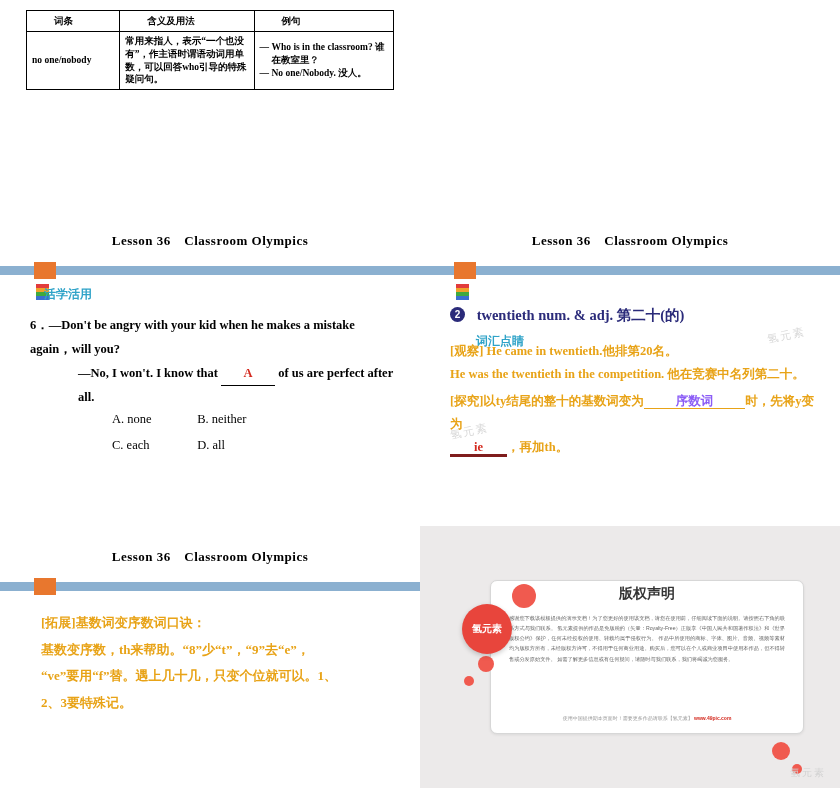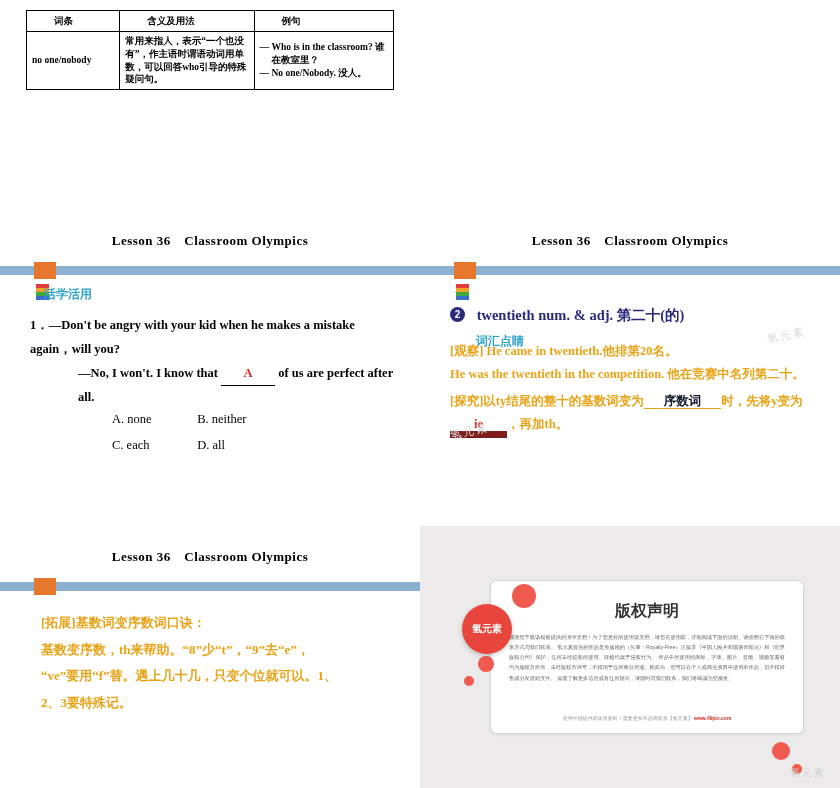--- a/index.html
+++ b/index.html
@@ -110,22 +110,22 @@
     background:#2b2b7a;color:#fff;font-size:10px;text-align:center;
     line-height:15px;vertical-align:2px;margin-right:8px;
     font-family:"Liberation Sans", sans-serif;
   }
   .orange-ex{
     position:absolute;left:30px;right:14px;
     color:#e8a317;font-size:12.5px;font-weight:bold;line-height:1.85;
   }
   .ex1{top:130px;}
   .ex2{top:180px;}
-  .fill-red{color:#0f172a;border-bottom:1px solid #e8a317;padding:0 20px;}
-  .fill-red2{color:#d42a1f;border-bottom:7px solid #7f1d1d;padding:0 24px;margin-top:44px;}
+  .fill-red{color:#8b5cf6;border-bottom:1px solid #e8a317;padding:0 32px;}
+  .fill-red2{color:#d42a1f;border-bottom:3px solid #7f1d1d;padding:0 24px;margin-top:44px;}
   .wm{
     position:absolute;color:#d9d9d9;font-size:11px;letter-spacing:2px;
     font-family:"Liberation Sans", sans-serif;
     transform:rotate(-12deg);
   }
   .wm1{right:34px;top:118px;}
   .wm2{left:30px;top:214px;}
 
   
   .ext{
@@ -134,22 +134,22 @@
     font-family:"Liberation Serif", serif;
   }
 
   
   .copy-card{
     position:absolute;left:70px;top:54px;width:312px;height:152px;
     background:#fff;border:1px solid #d7d7d7;border-radius:7px;
     box-shadow:0 1px 3px rgba(0,0,0,.08);
   }
   .copy-title{
-    text-align:center;font-size:16px;font-weight:bold;color:#333;
-    margin-top:20px;font-family:Liberation Mono, monospace;
+    text-align:center;font-size:14px;font-weight:bold;color:#333;
+    margin-top:4px;font-family:Liberation Mono, monospace;
   }
   .copy-body{
     margin:10px 18px 0 18px;font-size:5.2px;line-height:1.95;color:#666;
     font-family:"Liberation Sans", sans-serif;text-align:justify;
   }
   .copy-foot{
     position:absolute;left:0;right:0;bottom:12px;text-align:center;
     font-size:5px;color:#999;font-family:"Liberation Sans", sans-serif;
   }
   .copy-foot .url{color:#d42a1f;font-weight:bold;}
@@ -199,21 +199,21 @@
   <div class="slide">
     
   </div>
 
   <div class="slide">
     <div class="lesson-title">Lesson 36　Classroom Olympics</div>
     <div class="rulebar"></div>
     <div class="rainbow"></div>
     <div class="sec-label">活学活用</div>
     <div class="q-body">
-      <span>1．—Don't be angry with your kid when he makes a mistake</span><br>
+      <span>6．—Don't be angry with your kid when he makes a mistake</span><br>
       <span>again，will you?</span><br>
       <span class="indent">
         <span>—No, I won't. I know that</span>
         <span class="blank-red">A</span>
         <span>of us are perfect after all.</span>
       </span>
     </div>
     <div class="opts">
       <span class="col a">A. none</span>
       <span class="col b">B. neither</span><br>

